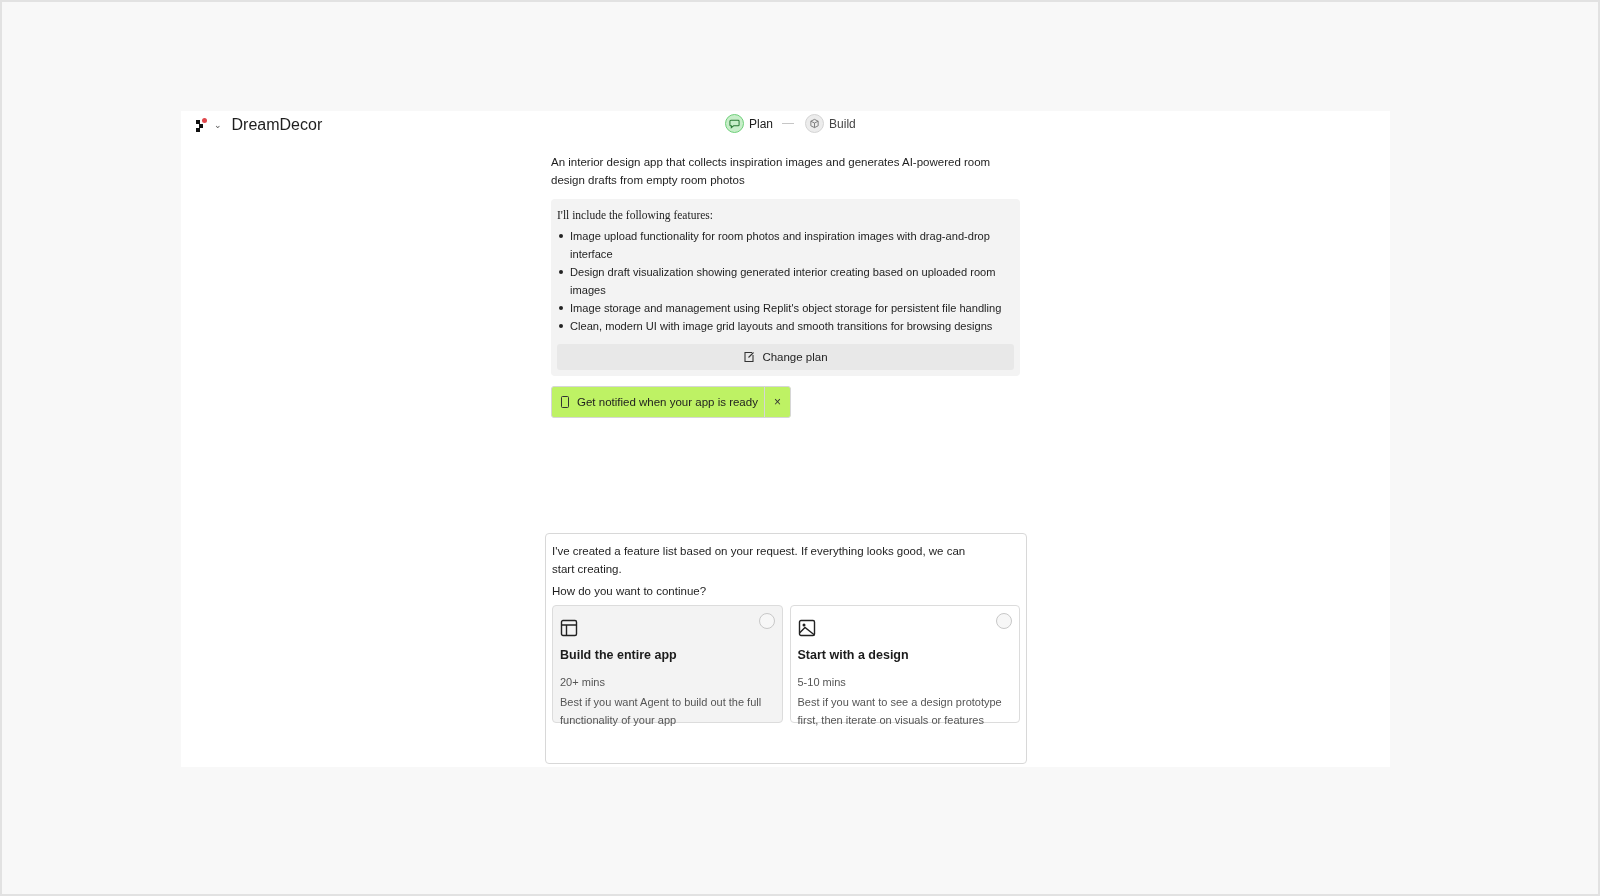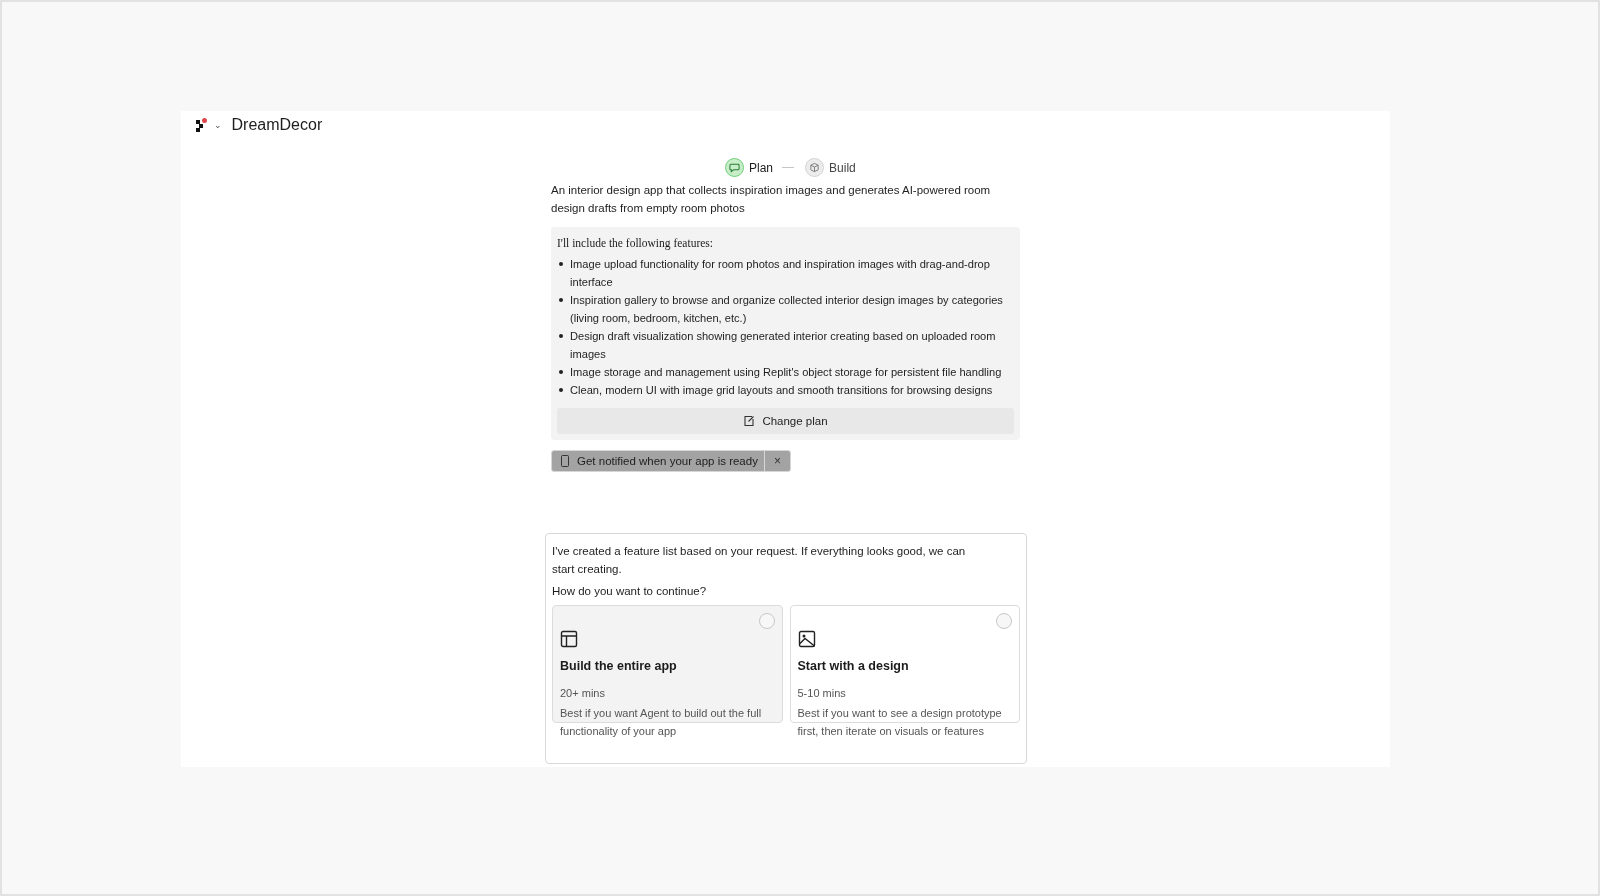--- a/index.html
+++ b/index.html
@@ -22,65 +22,65 @@
   }
   .brand {
     position: absolute; left: 15px; top: 5px; display: flex; align-items: center; gap: 4px;
   }
   .logo { position: relative; width: 12px; height: 14px; }
   .logo .sq { position: absolute; width: 4px; height: 4px; background: #111; }
   .logo .dot { position: absolute; width: 5px; height: 5px; border-radius: 50%; background: #e0474c; left: 6px; top: 0px; }
   .chev { font-size: 9px; color: #555; margin-left: 2px; margin-right: 6px; line-height: 1; }
   .project-name { font-size: 16px; color: #1e1e1e; }
   .steps {
-    position: absolute; left: 544px; top: 3px; display: flex; align-items: center; gap: 5px; font-size: 12px; margin-top: 44px;
+    position: absolute; left: 544px; top: 3px; display: flex; align-items: center; gap: 5px; font-size: 12px;
   }
   .step-icon {
     width: 19px; height: 19px; border-radius: 50%; display: inline-flex; align-items: center; justify-content: center;
   }
   .step-icon.plan { background: #c7eec9; border: 1px solid #6fd07a; }
   .step-icon.build { background: #ececec; border: 1px solid #d4d4d4; }
   .step-label.plan { color: #1c1c1c; margin-right: 4px; }
   .step-label.build { color: #444; }
   .step-sep { width: 12px; height: 1px; background: #c6c6c6; margin-right: 6px; }
 
   .content { position: absolute; left: 370px; top: 42px; width: 470px; }
-  .prompt { font-size: 11.5px; line-height: 18px; color: #1e1e1e; width: 460px; margin-top: 28px; }
+  .prompt { font-size: 11.5px; line-height: 18px; color: #1e1e1e; width: 460px; }
   .plan-box {
     margin-top: 10px; background: #f3f3f3; border-radius: 4px; padding: 7px 6px 6px 6px; width: 469px;
   }
   .plan-intro { font-size: 11.5px; line-height: 18px; font-family: "Liberation Serif", "DejaVu Serif", serif; }
   ul.features { list-style: none; margin-top: 3px; }
   ul.features li {
     position: relative; padding-left: 13px; font-size: 11.1px; line-height: 18px; color: #1e1e1e;
   }
   ul.features li::before {
     content: ""; position: absolute; left: 2px; top: 7px; width: 4px; height: 4px; border-radius: 50%; background: #222;
   }
   .change-plan {
     margin-top: 9px; height: 26px; background: #e8e8e8; border-radius: 3px;
     display: flex; align-items: center; justify-content: center; gap: 7px; font-size: 11.5px; color: #1e1e1e;
   }
   .notify {
-    margin-top: 10px; display: inline-flex; align-items: stretch; height: 22px;
-    border: 1px solid #d6d6d6; border-radius: 3px; background: #a3a3a3;
+    margin-top: 10px; display: inline-flex; align-items: stretch; height: 32px;
+    border: 1px solid #d6d6d6; border-radius: 3px; background: #bef264;
   }
   .notify-main { display: flex; align-items: center; gap: 8px; padding: 0 6px 0 9px; font-size: 11.5px; color: #1e1e1e; }
   .notify-close { width: 26px; border-left: 1px solid #d6d6d6; display: flex; align-items: center; justify-content: center; font-size: 12px; color: #333; }
   .phone-icon { width: 8px; height: 12px; border: 1.2px solid #333; border-radius: 1.5px; }
 
   .continue-card {
     position: absolute; left: 364px; top: 422px; width: 482px; height: 231px;
     border: 1px solid #d8d8d8; border-radius: 4px; background: #fff; padding: 8px 6px 6px 6px;
   }
   .msg { font-size: 11.5px; line-height: 18px; color: #1e1e1e; width: 420px; }
   .question { font-size: 11.5px; margin-top: 7px; color: #1e1e1e; }
   .options { display: flex; gap: 7px; margin-top: 8px; }
   .option {
-    position: relative; width: 231px; height: 118px; border: 1px solid #dcdcdc; border-radius: 4px; padding: 24px 7px;
+    position: relative; width: 231px; height: 118px; border: 1px solid #dcdcdc; border-radius: 4px; padding: 13px 7px;
   }
   .option.selected { background: #f3f3f3; }
   .option.unselected { background: #fff; }
   .radio {
     position: absolute; right: 7px; top: 7px; width: 16px; height: 16px; border-radius: 50%;
     border: 1px solid #c8c8c8; background: #f7f7f7;
   }
   .opt-icon { width: 18px; height: 18px; }
   .opt-title { font-size: 12.5px; font-weight: bold; margin-top: 7px; color: #1c1c1c; }
   .opt-time { font-size: 11px; color: #555; margin-top: 14px; }
@@ -126,21 +126,20 @@
     </div>
   </div>
 
   <div class="content">
     <div class="prompt">An interior design app that collects inspiration images and generates AI-powered room design drafts from empty room photos</div>
 
     <div class="plan-box">
       <div class="plan-intro">I'll include the following features:</div>
       <ul class="features">
         <li>Image upload functionality for room photos and inspiration images with drag-and-drop interface</li>
-        <li>Inspiration gallery to browse and organize collected interior design images by categories (living room, bedroom, kitchen, etc.)</li>
         <li>Design draft visualization showing generated interior creating based on uploaded room images</li>
         <li>Image storage and management using Replit's object storage for persistent file handling</li>
         <li>Clean, modern UI with image grid layouts and smooth transitions for browsing designs</li>
       </ul>
       <div class="change-plan">
         <svg width="12" height="12" viewBox="0 0 12 12">
             <path d="M9 1.5 H2 V10.5 H10 V4" fill="none" stroke="#333" stroke-width="1.1"></path>
             <path d="M5.5 6.5 L10.5 1.5" stroke="#333" stroke-width="1.1"></path>
           </svg>
         <span>Change plan</span>

